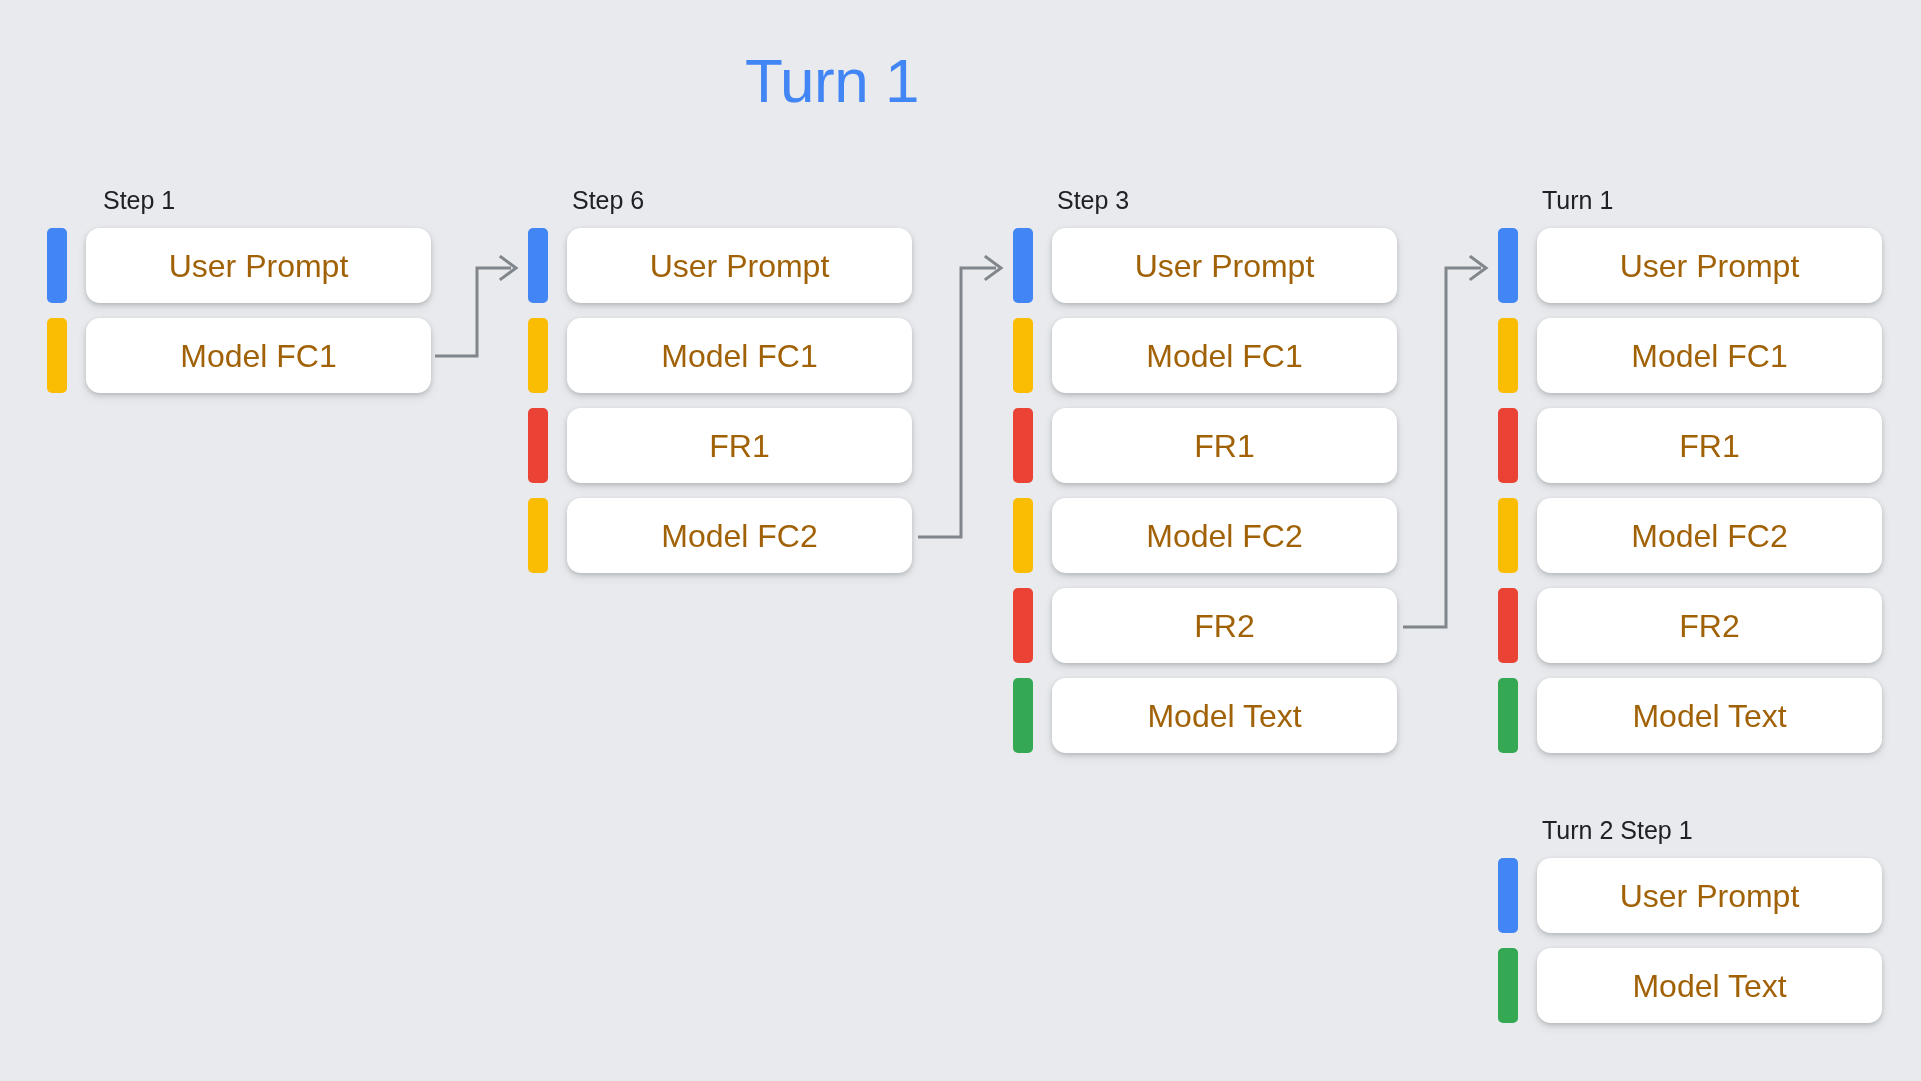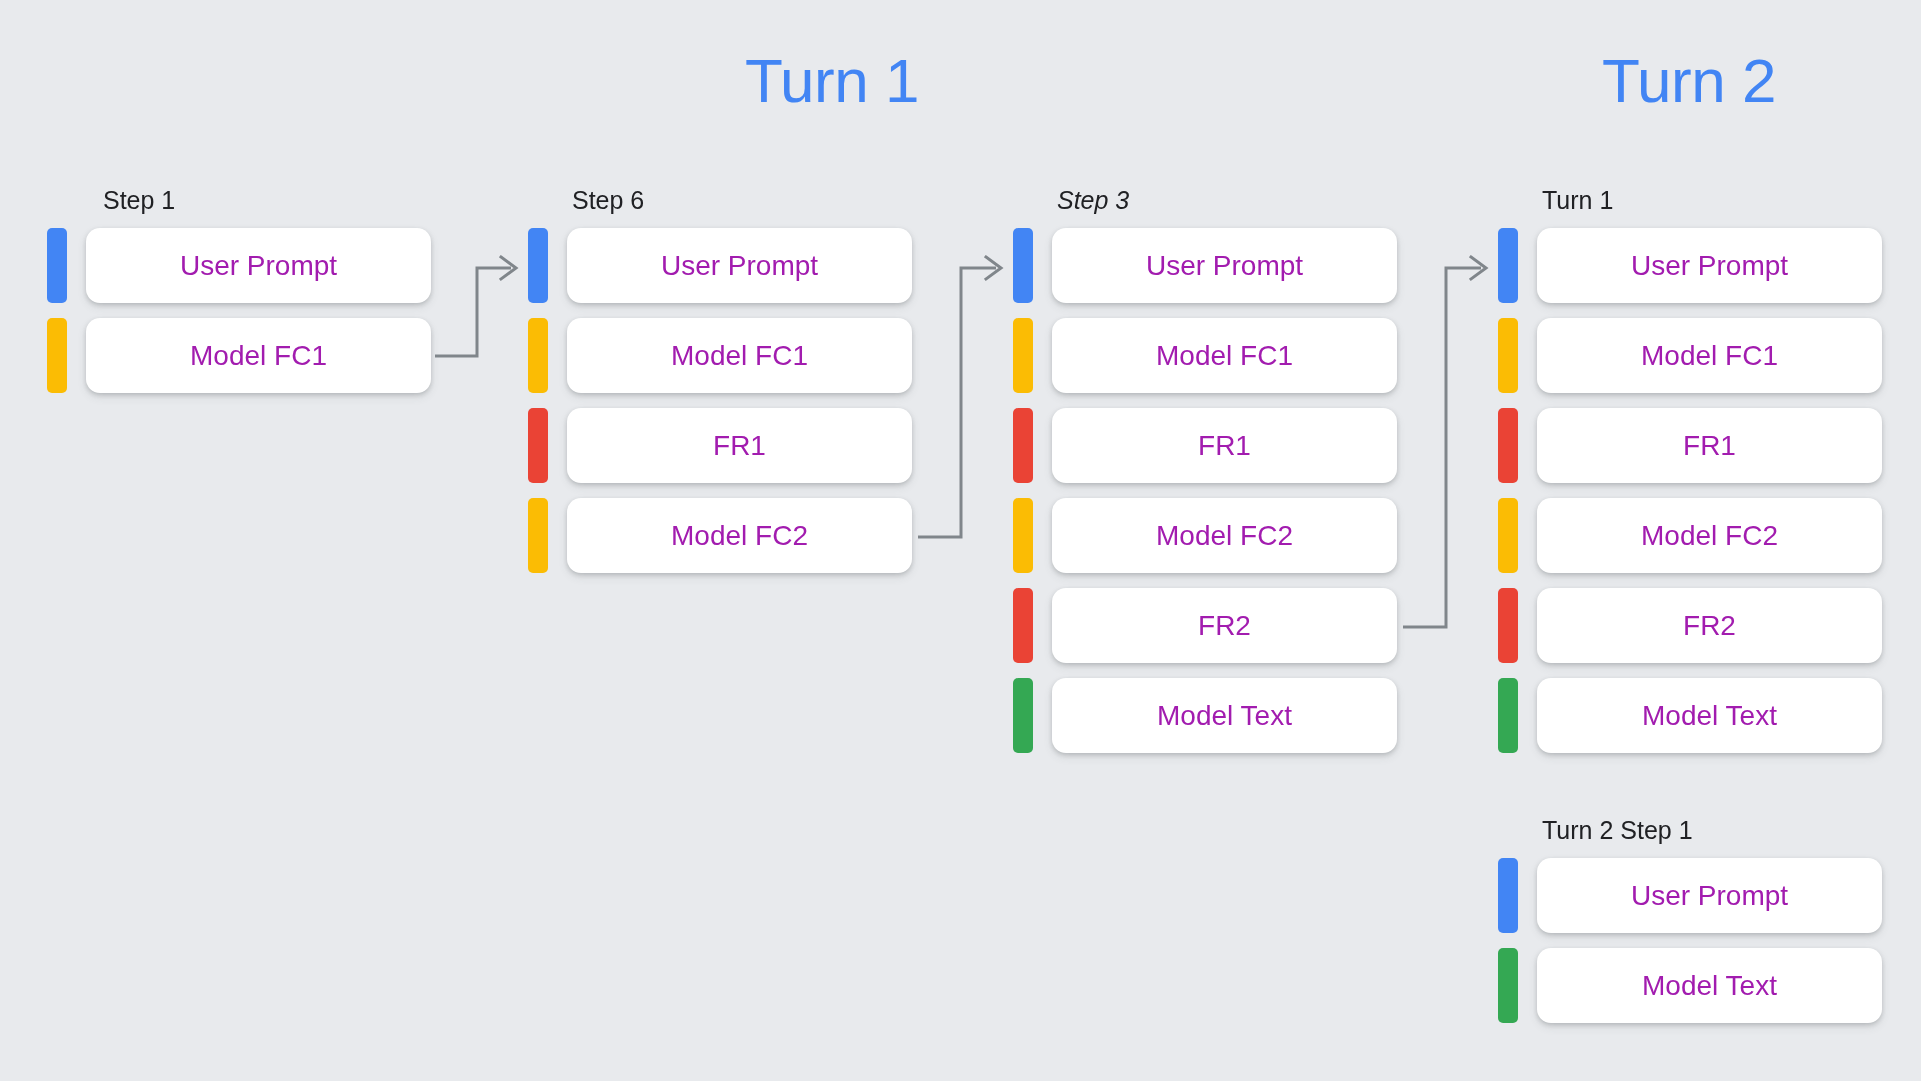--- a/index.html
+++ b/index.html
@@ -57,22 +57,22 @@
     background: #FFFFFF;
     border-radius: 14px;
     box-shadow: 0 2px 4px rgba(60,64,67,0.22), 0 4px 10px rgba(60,64,67,0.10);
     display: flex;
     align-items: center;
     justify-content: center;
     box-sizing: border-box;
     padding: 0 10px;
   }
   .card-label {
-    font-size: 28px;
-    color: #a21caf;
+    font-size: 32px;
+    color: #a16207;
     font-weight: 400;
     white-space: nowrap;
     line-height: 1;
   }
   .connector {
     position: absolute;
     overflow: visible;
     pointer-events: none;
   }
   .connector path,
@@ -90,21 +90,20 @@
     stroke-linecap: square;
     stroke-linejoin: miter;
   }
 </style>
 </head>
 <body>
 
 <div id="canvas">
 
   <div class="turn-title" style="left:745px; top:50px;">Turn 1</div>
-  <div class="turn-title" style="left:1602px; top:50px;">Turn 2</div>
 
   <div class="column">
     <div class="col-heading" style="left:103px; top:188px;">Step 1</div>
 
     <div class="row" style="left:47px; top:228px;">
       <div class="bar" style="background:#4285F4;"></div>
       <div class="card" style="width:345px;">
         <span class="card-label">User Prompt</span>
       </div>
     </div>
@@ -153,21 +152,21 @@
       </div>
     </div>
   </div>
 
   <svg class="connector" style="left:0px; top:0px; width:1921px; height:1081px;" viewBox="0 0 1921 1081">
     <polyline points="918,537 961,537 961,268 996,268"></polyline>
     <polyline class="head" points="986,257 1001,268 986,279"></polyline>
   </svg>
 
   <div class="column">
-    <div class="col-heading" style="left:1057px; top:188px;font-style:italic;">Step 3</div>
+    <div class="col-heading" style="left:1057px; top:188px;">Step 3</div>
 
     <div class="row" style="left:1013px; top:228px;">
       <div class="bar" style="background:#4285F4;"></div>
       <div class="card" style="width:345px;">
         <span class="card-label">User Prompt</span>
       </div>
     </div>
 
     <div class="row" style="left:1013px; top:318px;">
       <div class="bar" style="background:#FBBC04;"></div>

